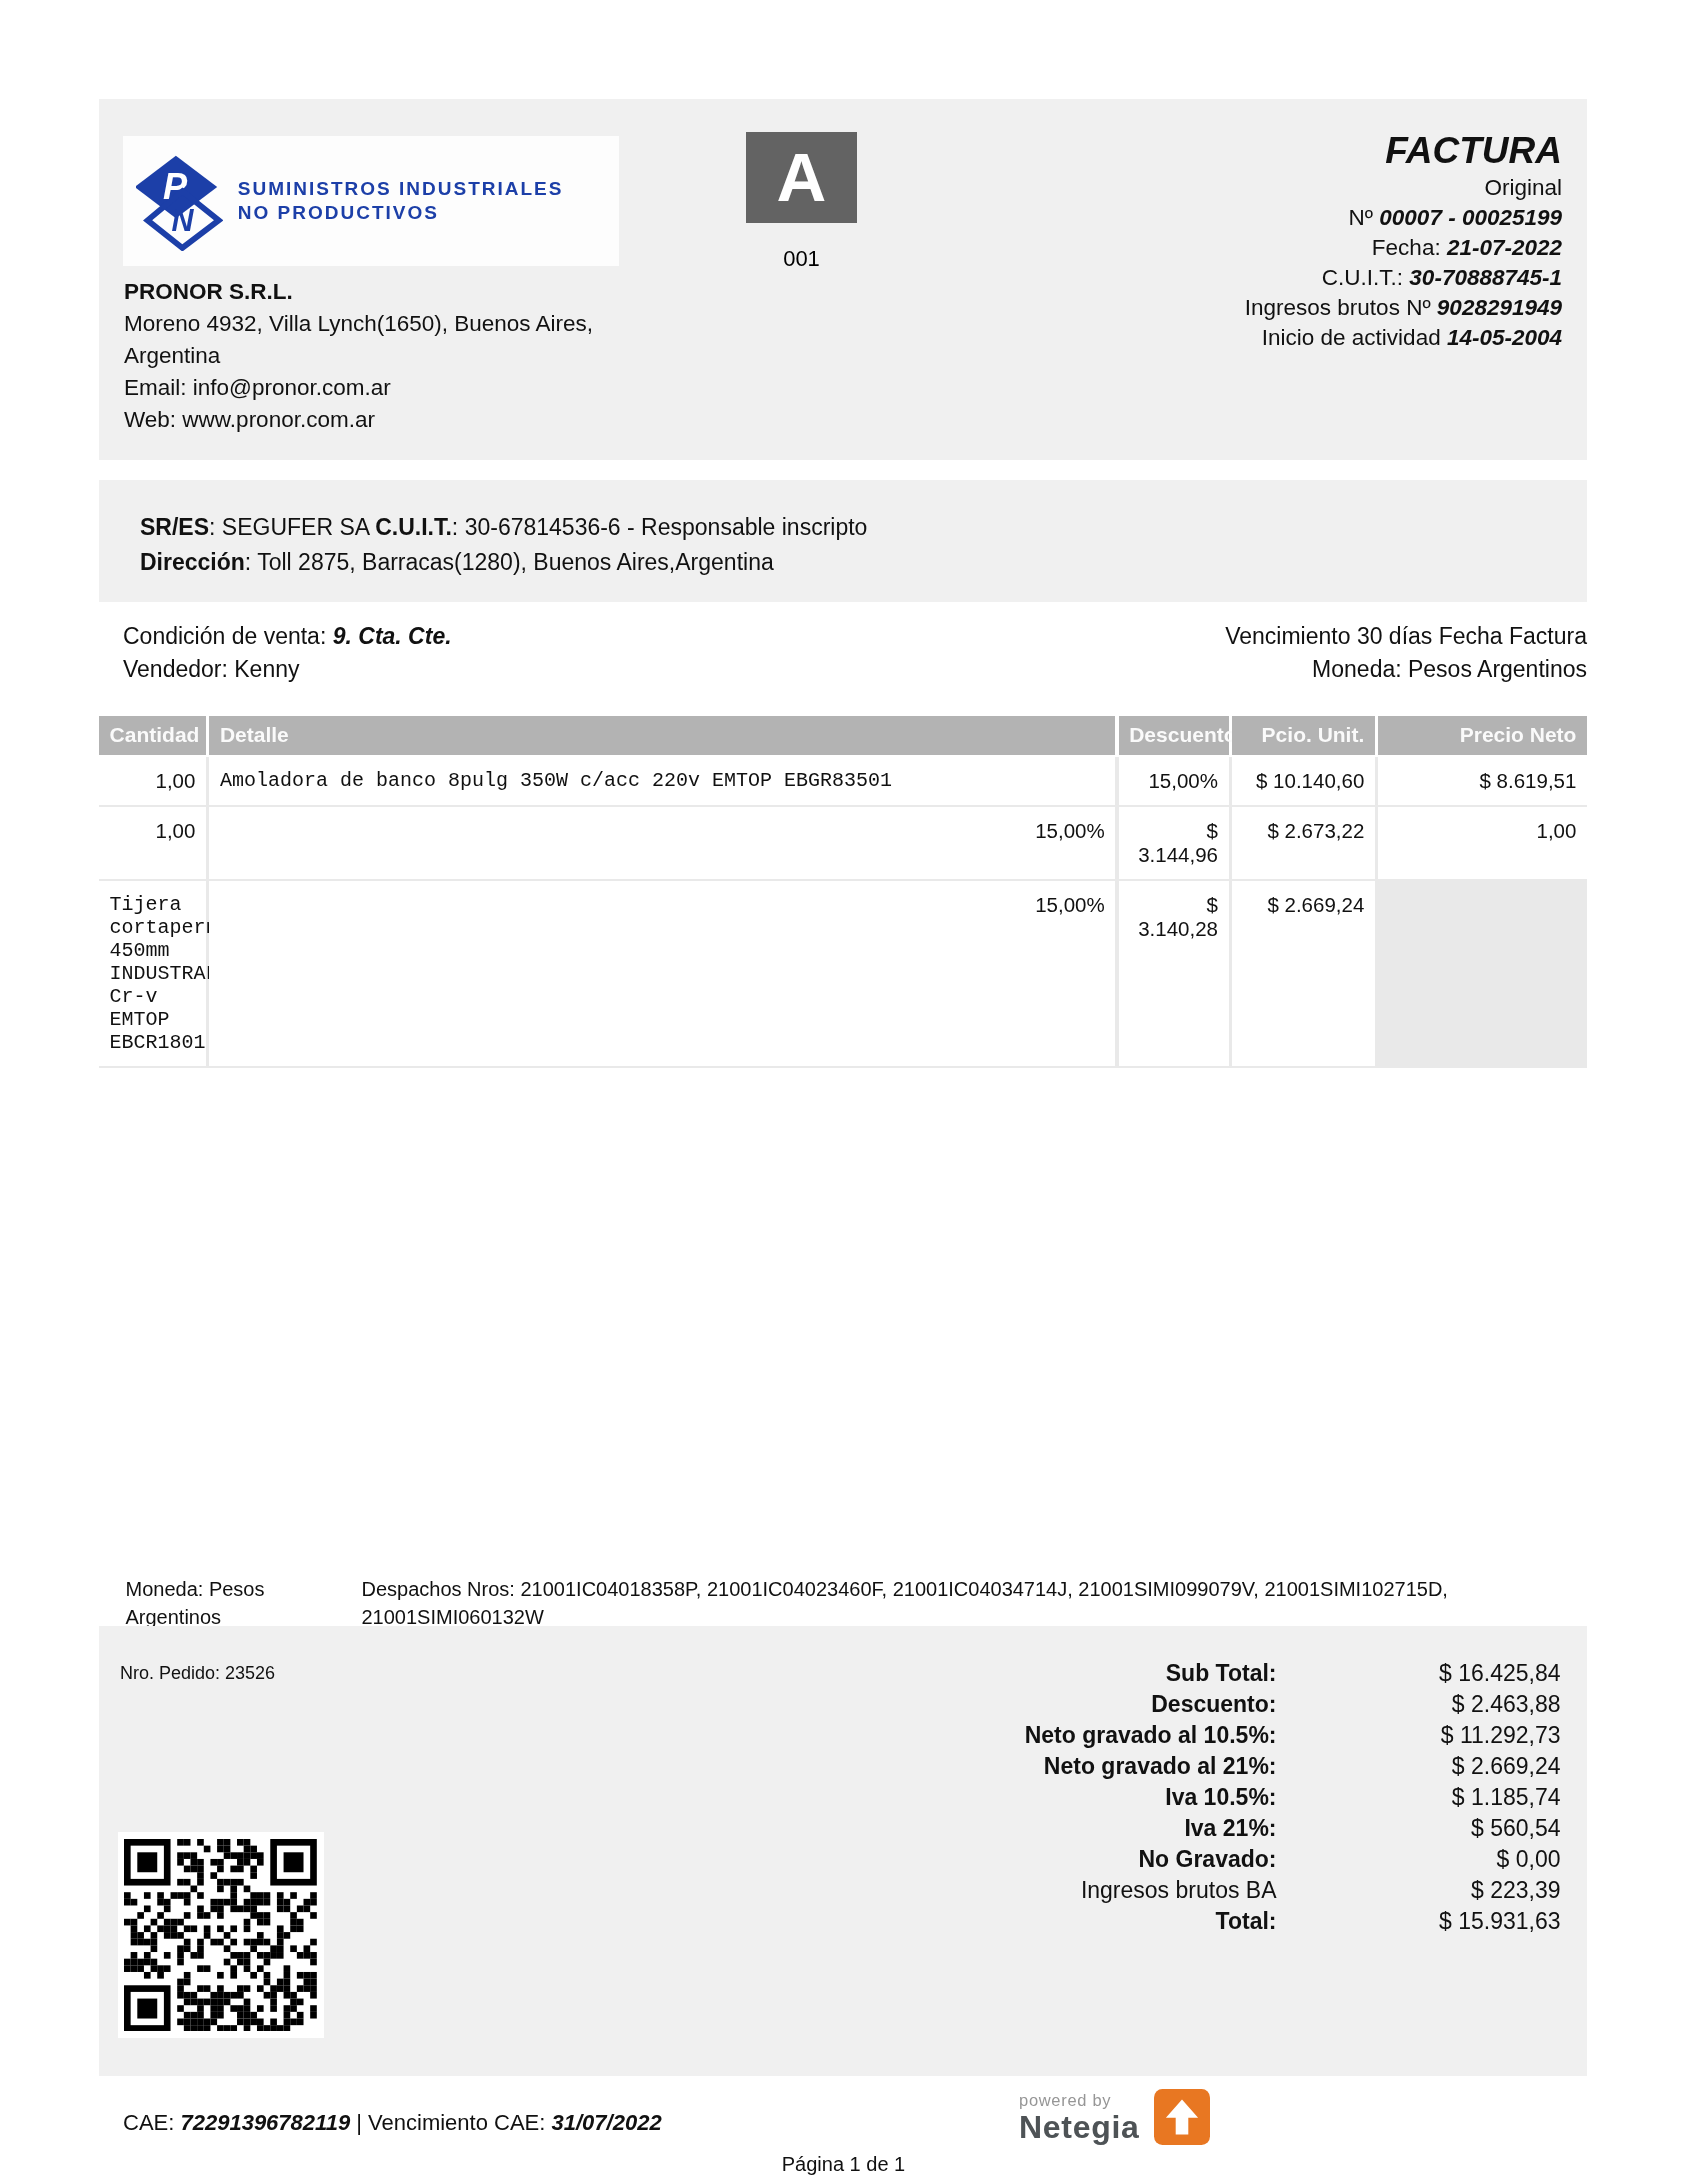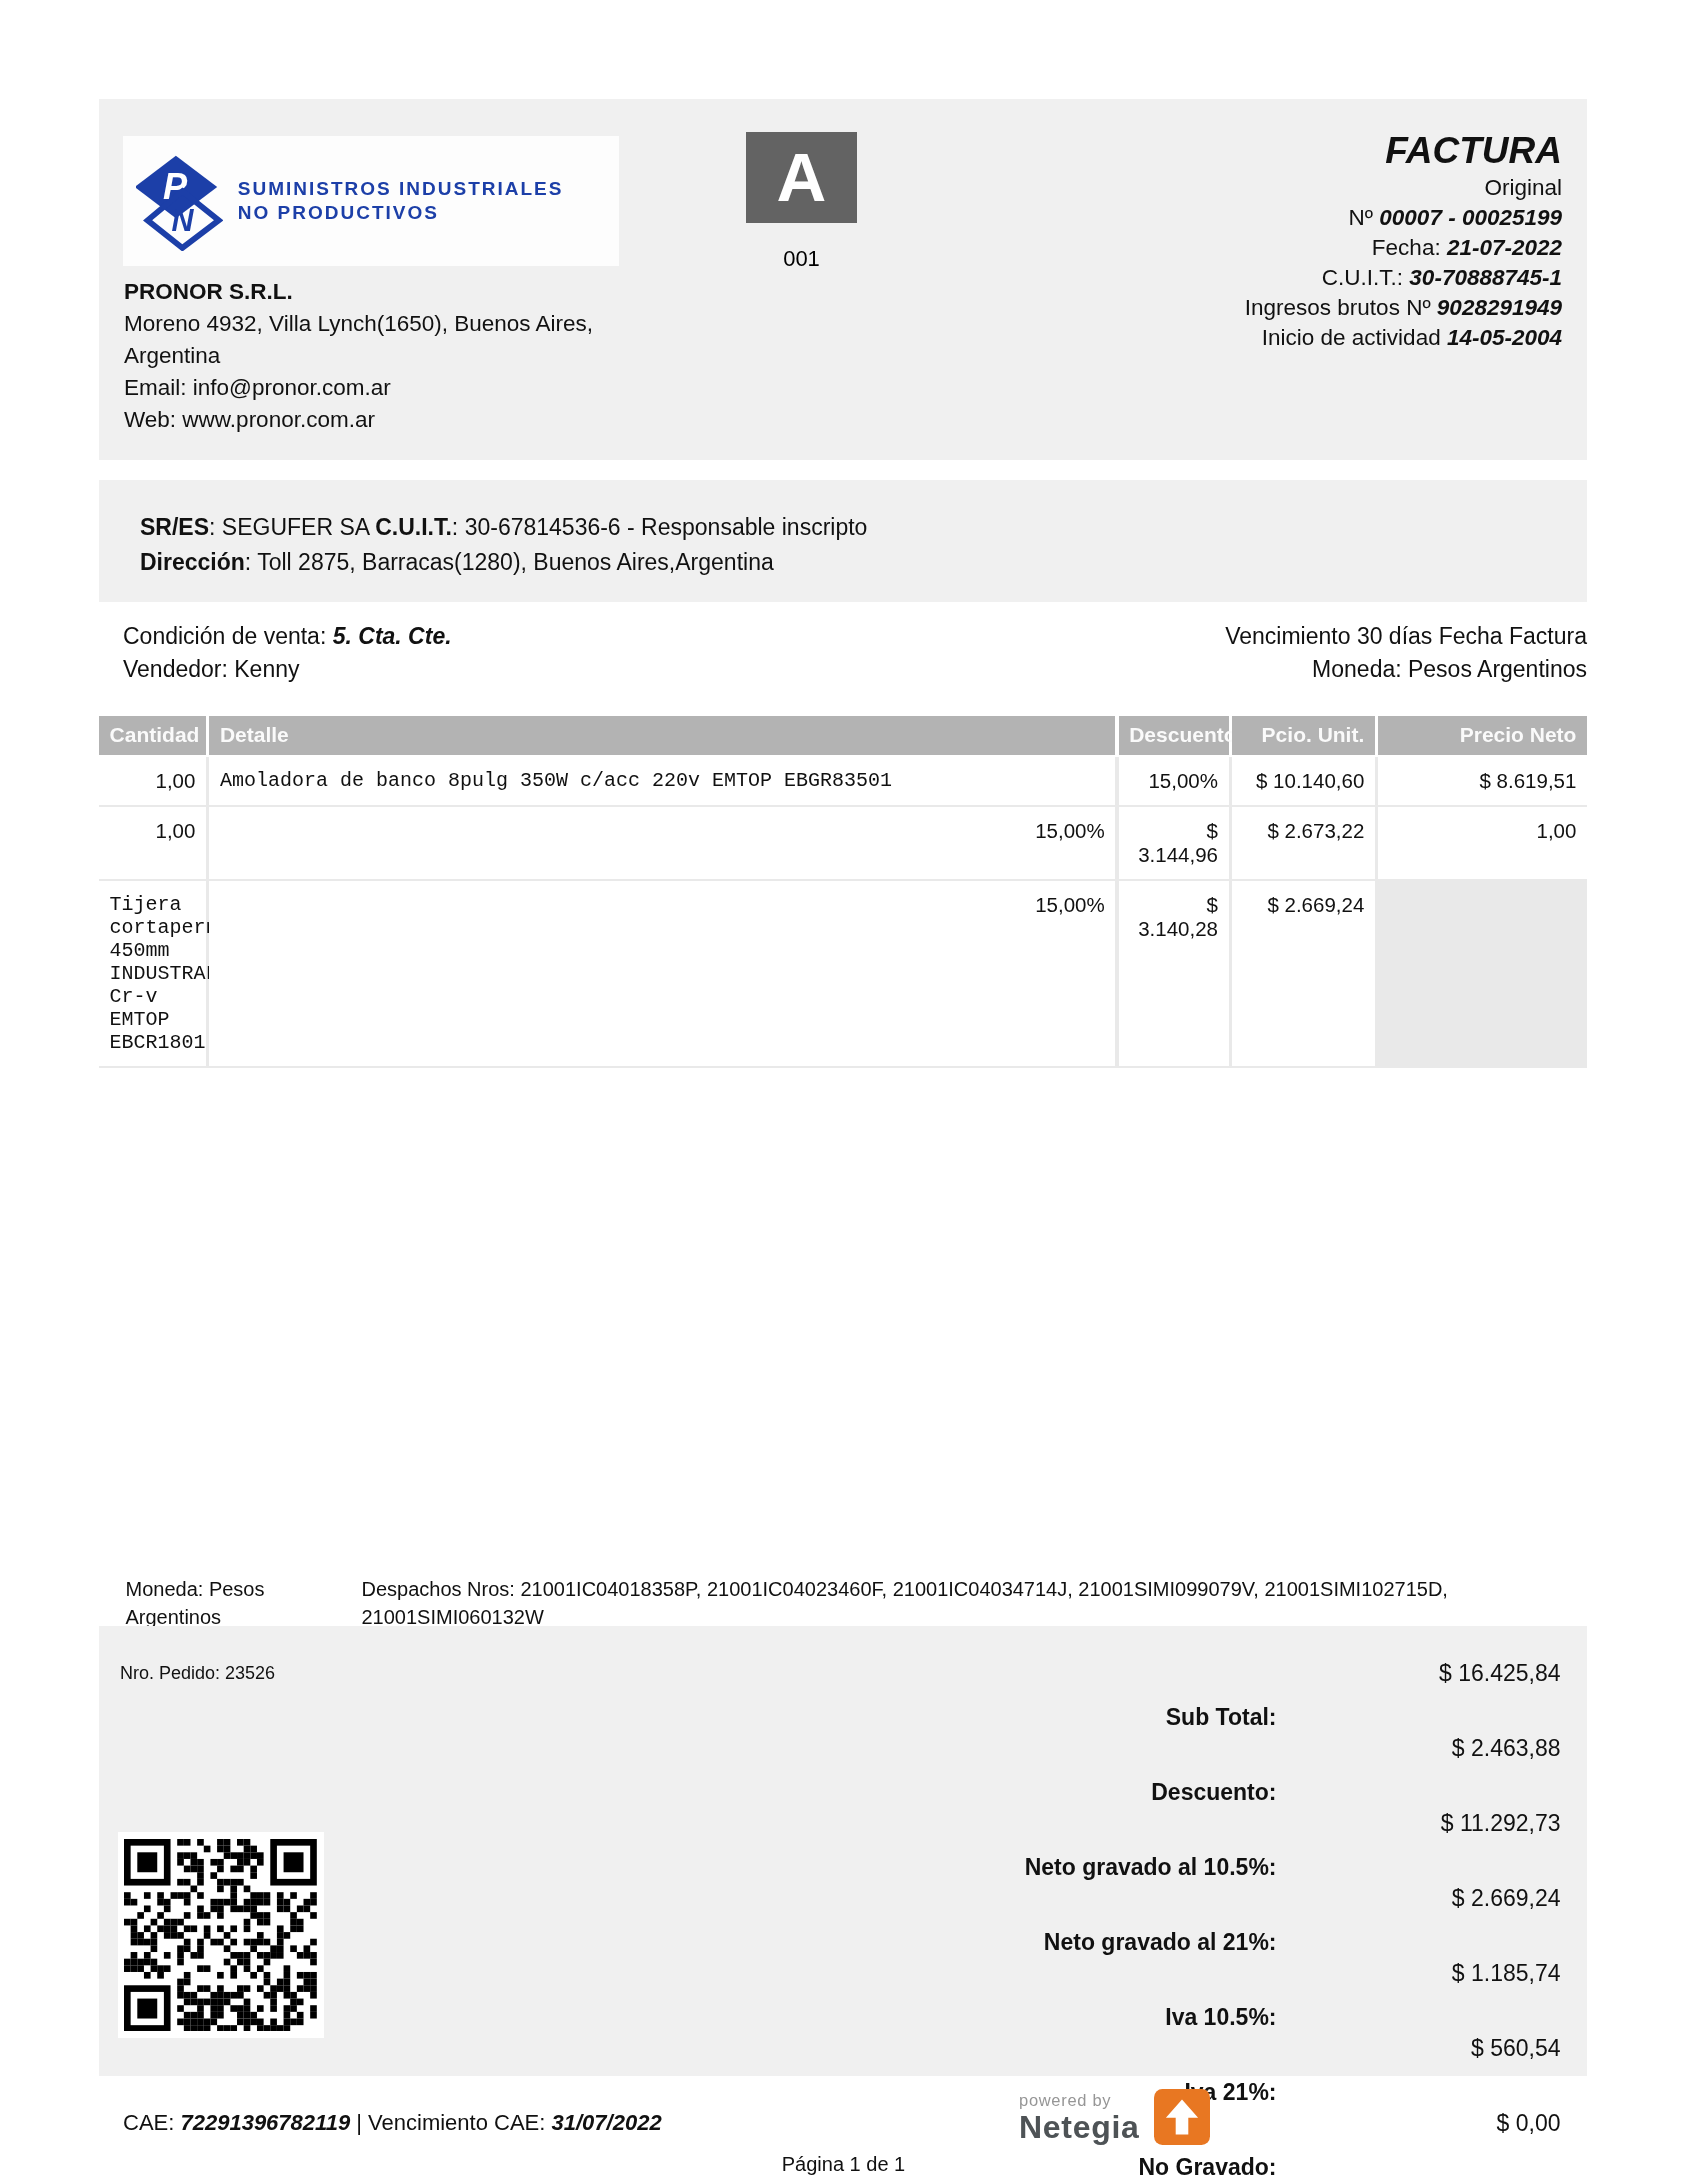--- a/index.html
+++ b/index.html
@@ -50,21 +50,21 @@
   
   .footer-notes { position:absolute; left:99px; top:1575px; width:1488px; display:flex; font-size:20px; line-height:28.4px; }
   .fn-currency { margin-left:26.5px; width:212px; flex:0 0 auto; }
   .fn-despachos { margin-left:24px; flex:1; }
 
   
   .totals-box { position:absolute; left:99px; top:1626px; width:1488px; height:450px; background:#f0f0f0; }
   .order-number { position:absolute; left:21px; top:17px; font-size:18px;margin-top:20px; }
   .totals { position:absolute; top:32px; right:26.5px; }
   .totals-row { display:flex; justify-content:flex-end; font-size:23px; line-height:31px; }
-  .totals-label { text-align:center; font-weight:bold;margin-top:44px; }
+  .totals-label { text-align:center; font-weight:bold; }
   .totals-label.normal { font-weight:normal; }
   .totals-value { width:284px; text-align:right; }
   .qr-box { position:absolute; left:18.5px; bottom:38px; width:206px; height:206px; background:#fff; padding:6.6px; }
   .qr-box svg { width:100%; height:100%; fill:#000; }
 
   
   .cae-line { position:absolute; left:123px; top:2110px; font-size:22px; }
   .netegia { position:absolute; left:1019px; top:2089px; display:flex; align-items:center; gap:14.6px; }
   .powered-by { font-size:16.5px; color:#969696; letter-spacing:0.7px; }
   .brand { font-size:32px; color:#4e5356; font-weight:bold; letter-spacing:0.7px; line-height:34px; }
@@ -119,21 +119,21 @@
     <div>
       <span class="b">SR/ES</span><span>: SEGUFER SA </span><span class="b">C.U.I.T.</span><span>: 30-67814536-6 - Responsable inscripto</span>
     </div>
     <div>
       <span class="b">Dirección</span><span>: Toll 2875, Barracas(1280), Buenos Aires,Argentina</span>
     </div>
   </section>
 
   <section class="conditions">
     <div class="cond-left">
-      <div><span>Condición de venta: </span><span class="bi">5. Cta. Cte.</span></div>
+      <div><span>Condición de venta: </span><span class="bi">9. Cta. Cte.</span></div>
       <div>Vendedor: Kenny</div>
     </div>
     <div class="cond-right">
       <div>Vencimiento 30 días Fecha Factura</div>
       <div>Moneda: Pesos Argentinos</div>
     </div>
   </section>
 
   <section class="items-table">
     <div class="thead">

